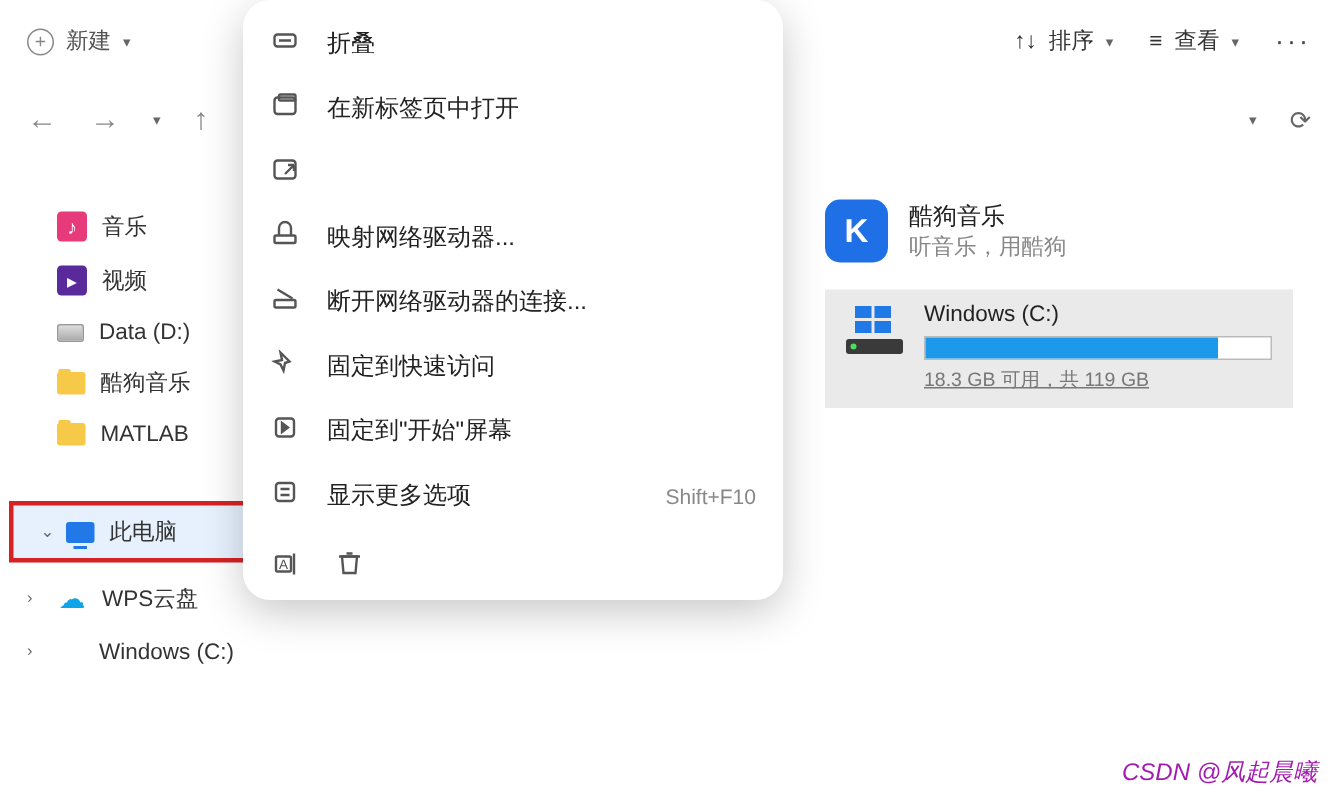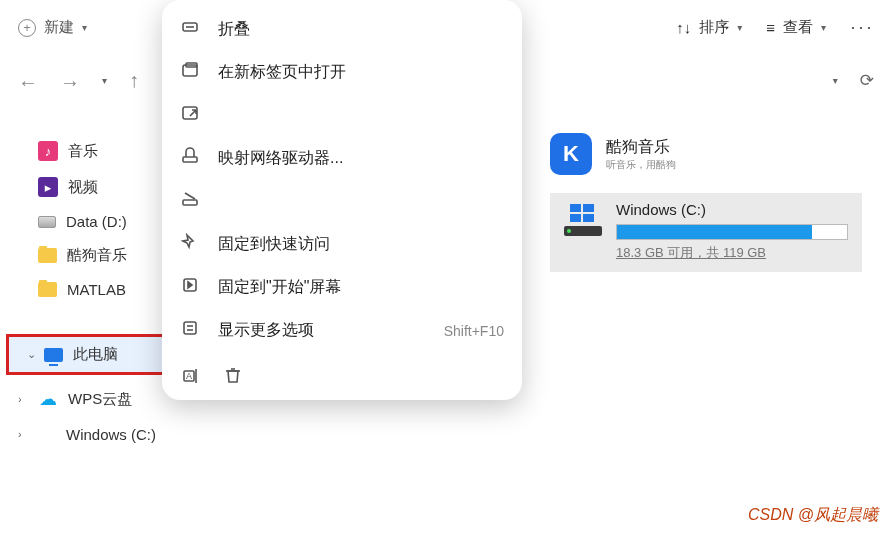--- a/index.html
+++ b/index.html
@@ -36,21 +36,21 @@
 .ico.cloud { color:#0ea5e9; background:none; font-size:18px; }
 .ico.win { width:18px; height:18px; }
 .side-item.thispc { background:#e7f1fe; border:3px solid #d62222; padding-left:35px; margin: 6px 10px 6px 6px; }
 .side-group-gap { height: 22px; }
 
 
 .main { flex: 1; padding: 28px 0 0 370px; position: relative; }
 .app-entry { display:flex; align-items:center; gap:14px; margin-bottom: 18px; }
 .app-icon { width:42px; height:42px; border-radius:10px; background:#1f6fe6; display:flex; align-items:center; justify-content:center; color:#fff; font-size:22px; font-weight:bold; }
 .app-text .title { font-size:16px; color:#222; }
-.app-text .sub { font-size:10px; color:#888; margin-top:0; }
+.app-text .sub { font-size:15px; color:#888; margin-top:0; }
 
 .drive-row { background:#eaeaea; padding:8px 14px 10px 14px; width: 312px; display:flex; gap:14px; align-items:flex-start; }
 .drive-ico { width:38px; height:32px; position:relative; margin-top:3px; }
 .drive-ico .win4 { position:absolute; top:0; left:6px; width:24px; height:18px; }
 .drive-ico .bar { position:absolute; bottom:0; left:0; width:38px; height:10px; background:#3a3a3a; border-radius:2px; }
 .drive-ico .bar::before { content:""; position:absolute; left:3px; top:3px; width:4px; height:4px; background:#46e05c; border-radius:50%; }
 .drive-info { flex:1; }
 .drive-info .name { font-size:15px; color:#222; }
 .drive-info .prog { height:16px; border:1px solid #bbb; background:#fff; margin:6px 0 4px 0; position:relative; }
 .drive-info .prog .fill { position:absolute; top:0; left:0; bottom:0; background:#1c99ea; }
@@ -59,21 +59,21 @@
 
 .ctx { position:absolute; top:0; left:162px; width:360px; background:#fff; border-radius:18px; box-shadow: 0 8px 28px rgba(0,0,0,0.22); padding: 8px 0; z-index: 50; }
 .ctx-item { display:flex; align-items:center; padding: 10px 18px; gap:18px; font-size:16px; color:#222; position:relative; }
 .ctx-item .mi { width:20px; text-align:center; color:#555; font-size:17px; }
 .ctx-item .shortcut { margin-left:auto; font-size:14px; color:#888; }
 .ctx-item.highlight { outline:3px solid #d62222; outline-offset:-2px; background:#fafafa; }
 .ctx-footer { display:flex; gap:20px; padding:12px 18px 6px 18px; }
 .ctx-footer .fi { width:22px; height:22px; display:flex; align-items:center; justify-content:center; color:#555; font-size:18px; }
 
 
-.watermark { position:absolute; right:14px; bottom:8px; color:#c2410c; font-size:16px; font-style:italic; }
+.watermark { position:absolute; right:14px; bottom:8px; color:#a21caf; font-size:16px; font-style:italic; }
 
 
 .win4 { display:grid; grid-template-columns:1fr 1fr; grid-template-rows:1fr 1fr; gap:2px; }
 .win4 span { background:#2179e8; }
 
 svg.stroke { stroke:#555; stroke-width:1.6; fill:none; }
 </style>
 </head>
 <body>
 
@@ -215,20 +215,21 @@
           <rect x="2" y="10" width="14" height="5" rx="1"></rect>
           <path d="M5 10V5a4 4 0 018 0v5"></path>
         </svg></span>
     <span>映射网络驱动器...</span>
   </div>
   <div class="ctx-item">
     <span class="mi"><svg class="stroke" width="18" height="18" viewBox="0 0 18 18">
           <rect x="2" y="10" width="14" height="5" rx="1"></rect>
           <line x1="4" y1="3" x2="14" y2="9"></line>
         </svg></span>
+    <span>断开网络驱动器的连接...</span>
   </div>
   <div class="ctx-item">
     <span class="mi"><svg class="stroke" width="18" height="18" viewBox="0 0 18 18">
           <path d="M6 2l6 6-3 1-1 5-2-4-4-2 5-1z"></path>
         </svg></span>
     <span>固定到快速访问</span>
   </div>
   <div class="ctx-item">
     <span class="mi"><svg class="stroke" width="18" height="18" viewBox="0 0 18 18">
           <rect x="3" y="3" width="12" height="12" rx="2"></rect>

